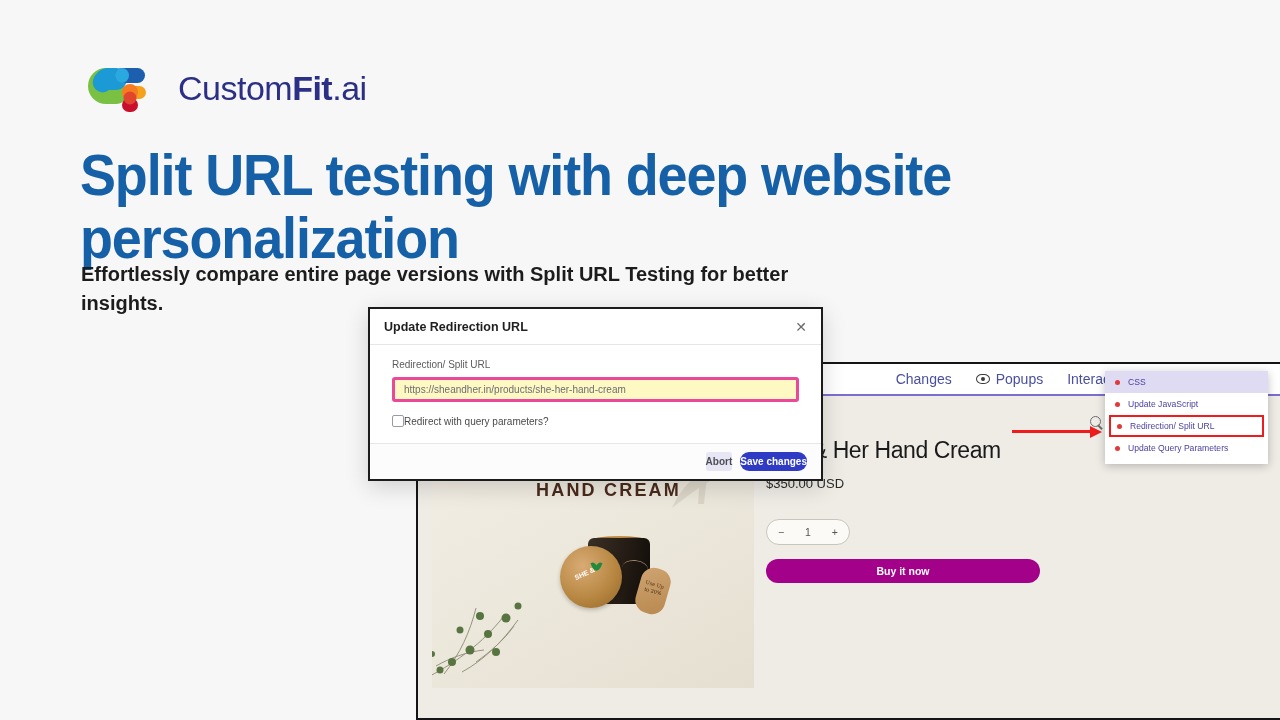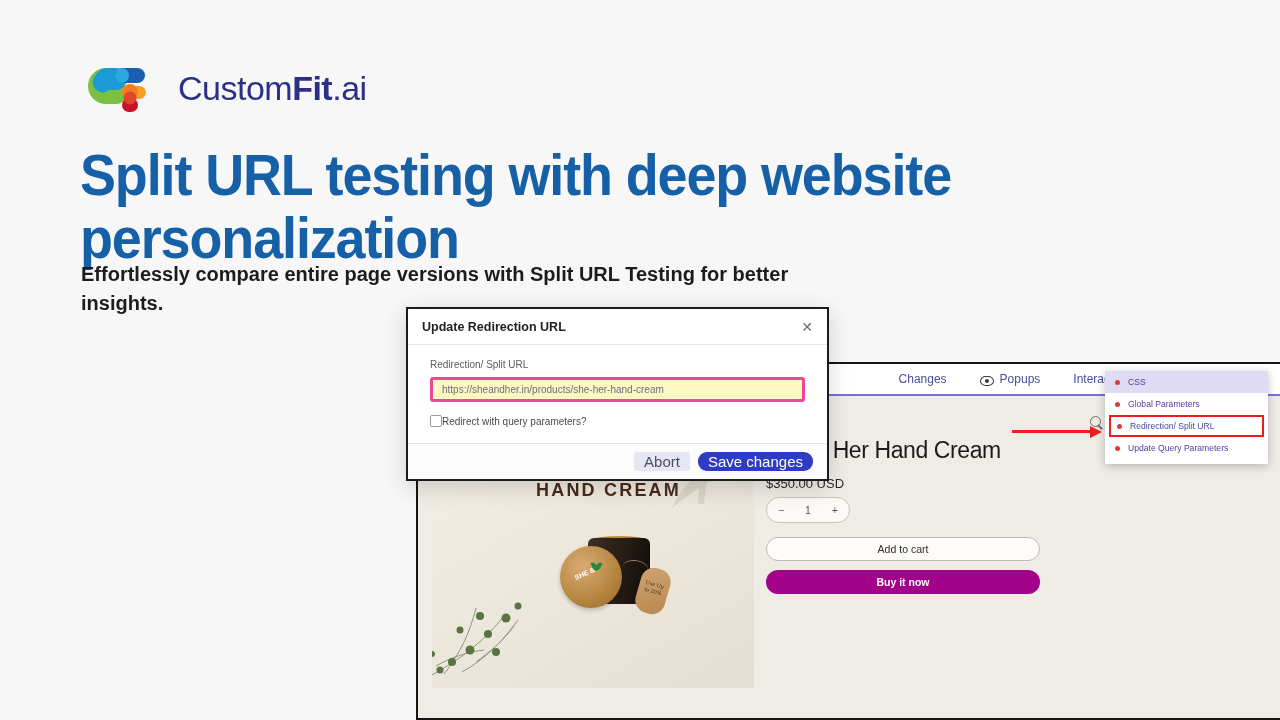--- a/index.html
+++ b/index.html
@@ -35,21 +35,21 @@
     position:absolute;left:416px;top:362px;width:864px;height:358px;
     background:#efece6;border:2px solid #151515;border-right:none;
     overflow:hidden;box-sizing:border-box;
   }
   #app-topbar{
     position:absolute;left:0;top:0;width:100%;height:32px;
     background:#ffffff;border-bottom:2px solid #7a6fd0;
     display:flex;align-items:center;justify-content:flex-end;
     padding-right:170px;box-sizing:border-box;gap:24px;
   }
-  .topbar-item{display:flex;align-items:flex-end;gap:6px;color:#4a4f9e;font-size:12px;white-space:nowrap;margin-left:9px;}
+  .topbar-item{display:flex;align-items:center;gap:6px;color:#4a4f9e;font-size:14px;white-space:nowrap;}
   .eye-ic{width:14px;height:10px;position:relative;display:inline-block;}
   .eye-ic:before{content:"";position:absolute;inset:0;border:1.4px solid #3a3a3a;border-radius:50% / 60%;}
   .eye-ic:after{content:"";position:absolute;left:5px;top:3px;width:4px;height:4px;background:#3a3a3a;border-radius:50%;}
   #help-badge{
     position:absolute;right:12px;top:10px;width:15px;height:15px;border-radius:50%;
     background:#3b3ba8;color:#fff;font-size:10px;font-weight:bold;
     display:flex;align-items:center;justify-content:center;
   }
   #search-ic{
     position:absolute;left:672px;top:52px;width:15px;height:15px;
@@ -98,21 +98,21 @@
     font-family:"DejaVu Serif",serif;text-align:center;line-height:7px;}
   #tag-string{position:absolute;left:62px;top:28px;width:26px;height:16px;
     border-top:1px solid #9a8367;border-radius:60% 60% 0 0;transform:rotate(6deg);}
   #botanical{position:absolute;left:-6px;bottom:6px;width:140px;height:112px;opacity:.92;}
   #palm-shadow{position:absolute;right:-26px;top:-18px;width:180px;height:150px;opacity:.20;}
 
   #product-info{flex:1;padding:14px 26px 0 12px;position:relative;}
   #skin-co{font-size:7.5px;letter-spacing:2px;color:#9b9b93;margin-bottom:2px;}
   #product-title{font-size:23px;color:#1a1a1a;font-weight:400;letter-spacing:-.4px;margin:0 0 12px;}
   #product-desc{font-size:10.5px;line-height:17px;color:#5a5a55;margin:0 0 16px;max-width:336px;}
-  #price{font-size:13px;color:#2a2a28;margin-bottom:6px;}
+  #price{font-size:13px;color:#2a2a28;margin-bottom:28px;}
   #qty-label{font-size:8.5px;color:#6b6b66;margin-bottom:5px;}
   #qty-box{width:84px;height:26px;border:1px solid #c9c5ba;border-radius:14px;background:#fbfaf7;
     display:flex;align-items:center;justify-content:space-between;padding:0 11px;box-sizing:border-box;
     font-size:10.5px;color:#55544f;margin-bottom:14px;}
   .btn-wide{width:274px;height:24px;border-radius:13px;display:flex;align-items:center;justify-content:center;
     font-size:10.5px;box-sizing:border-box;margin-bottom:9px;}
   #add-to-cart{border:1px solid #bdb9ae;background:#fdfcfa;color:#2c2c2a;}
   #buy-now{background:#a4018a;color:#fff;font-weight:600;}
 
   
@@ -127,41 +127,40 @@
     background:#fff;box-shadow:0 2px 9px rgba(0,0,0,.24);padding:0 0 5px;
   }
   .dd-item{display:flex;align-items:center;gap:8px;height:22px;padding:0 10px;
     font-size:8.6px;color:#4a3fa0;box-sizing:border-box;position:relative;}
   .dd-item.active-bg{background:#dedbf2;}
   .dd-item.boxed{border:2px solid #ee1c1c;margin:0 4px;padding:0 6px;width:calc(100% - 8px);}
   .dd-dot{width:5px;height:5px;border-radius:50%;background:#e03a3a;flex:none;}
 
   
   #modal{
-    position:absolute;left:368px;top:307px;width:423px;
+    position:absolute;left:368px;top:307px;width:455px;
     background:#fff;border:2px solid #1b1b1b;box-sizing:border-box;
     box-shadow:0 6px 22px rgba(0,0,0,.16);
-    margin-left:38px;
   }
   #modal-head{height:36px;display:flex;align-items:center;justify-content:space-between;
     padding:0 14px;border-bottom:1px solid #e6e6e6;box-sizing:border-box;}
   #modal-title{font-size:12.5px;color:#1f1f1f;font-weight:bold;}
   #modal-close{font-size:14px;color:#6b6b6b;line-height:1;}
   #modal-body{padding:14px 22px 16px;}
   #field-label{font-size:10px;color:#5c5c5c;margin-bottom:7px;}
   #url-input{
     width:100%;height:25px;border:3px solid #ec4899;border-radius:3px;background:#fef9c3;
     font-size:10px;color:#6d6d72;padding:0 9px;box-sizing:border-box;
     font-family:"Liberation Sans",sans-serif;
   }
   #check-row{display:flex;align-items:center;gap:0;margin-top:13px;}
   #check-box{width:10px;height:10px;border:1px solid #9a9aa4;border-radius:2px;background:#fff;flex:none;}
   #check-label{font-size:10px;color:#4a4a4a;}
   #modal-foot{border-top:1px solid #e6e6e6;padding:8px 14px;display:flex;justify-content:flex-end;gap:8px;background:#fcfcfd;}
-  .m-btn{height:19px;padding:0 10px;border-radius:3px;font-size:15px;display:flex;align-items:center;font-weight:400;}
+  .m-btn{height:19px;padding:0 0;border-radius:3px;font-size:10px;display:flex;align-items:center;font-weight:700;}
   #abort-btn{background:#e7e6f5;color:#4e4e58;}
   #save-btn{background:#2f3bc4;color:#fff;border-radius:9px;}
 </style>
 </head>
 <body>
 
 <div id="logo-block">
   <div id="logo-mark">
     <svg width="74" height="52" viewBox="0 0 74 52" xmlns="http://www.w3.org/2000/svg">
       <path d="M34 6 H24 A18 18 0 0 0 24 42 H34 A11 11 0 0 0 34 20 H27 A4 4 0 0 1 27 14 H34 Z" fill="#7ac143"></path>
@@ -262,39 +261,38 @@
       <div id="skin-co">SKIN CO</div>
       <h2 id="product-title">She &amp; Her Hand Cream</h2>
       <div id="price">$350.00 USD</div>
 
       <div id="qty-box">
         <span>−</span>
         <span>1</span>
         <span>+</span>
       </div>
 
-      <div class="btn-wide" id="add-to-cart">Add to cart</div>
       <div class="btn-wide" id="buy-now">Buy it now</div>
     </div>
   </div>
 </div>
 
 <div id="red-arrow">
   <div class="shaft"></div>
   <div class="head"></div>
 </div>
 
 <div id="dropdown">
   <div class="dd-item active-bg">
     <span class="dd-dot"></span>
     <span>CSS</span>
   </div>
   <div class="dd-item">
     <span class="dd-dot"></span>
-    <span>Global Parameters</span>
+    <span>Update JavaScript</span>
   </div>
   <div class="dd-item boxed">
     <span class="dd-dot"></span>
     <span>Redirection/ Split URL</span>
   </div>
   <div class="dd-item">
     <span class="dd-dot"></span>
     <span>Update Query Parameters</span>
   </div>
 </div>

